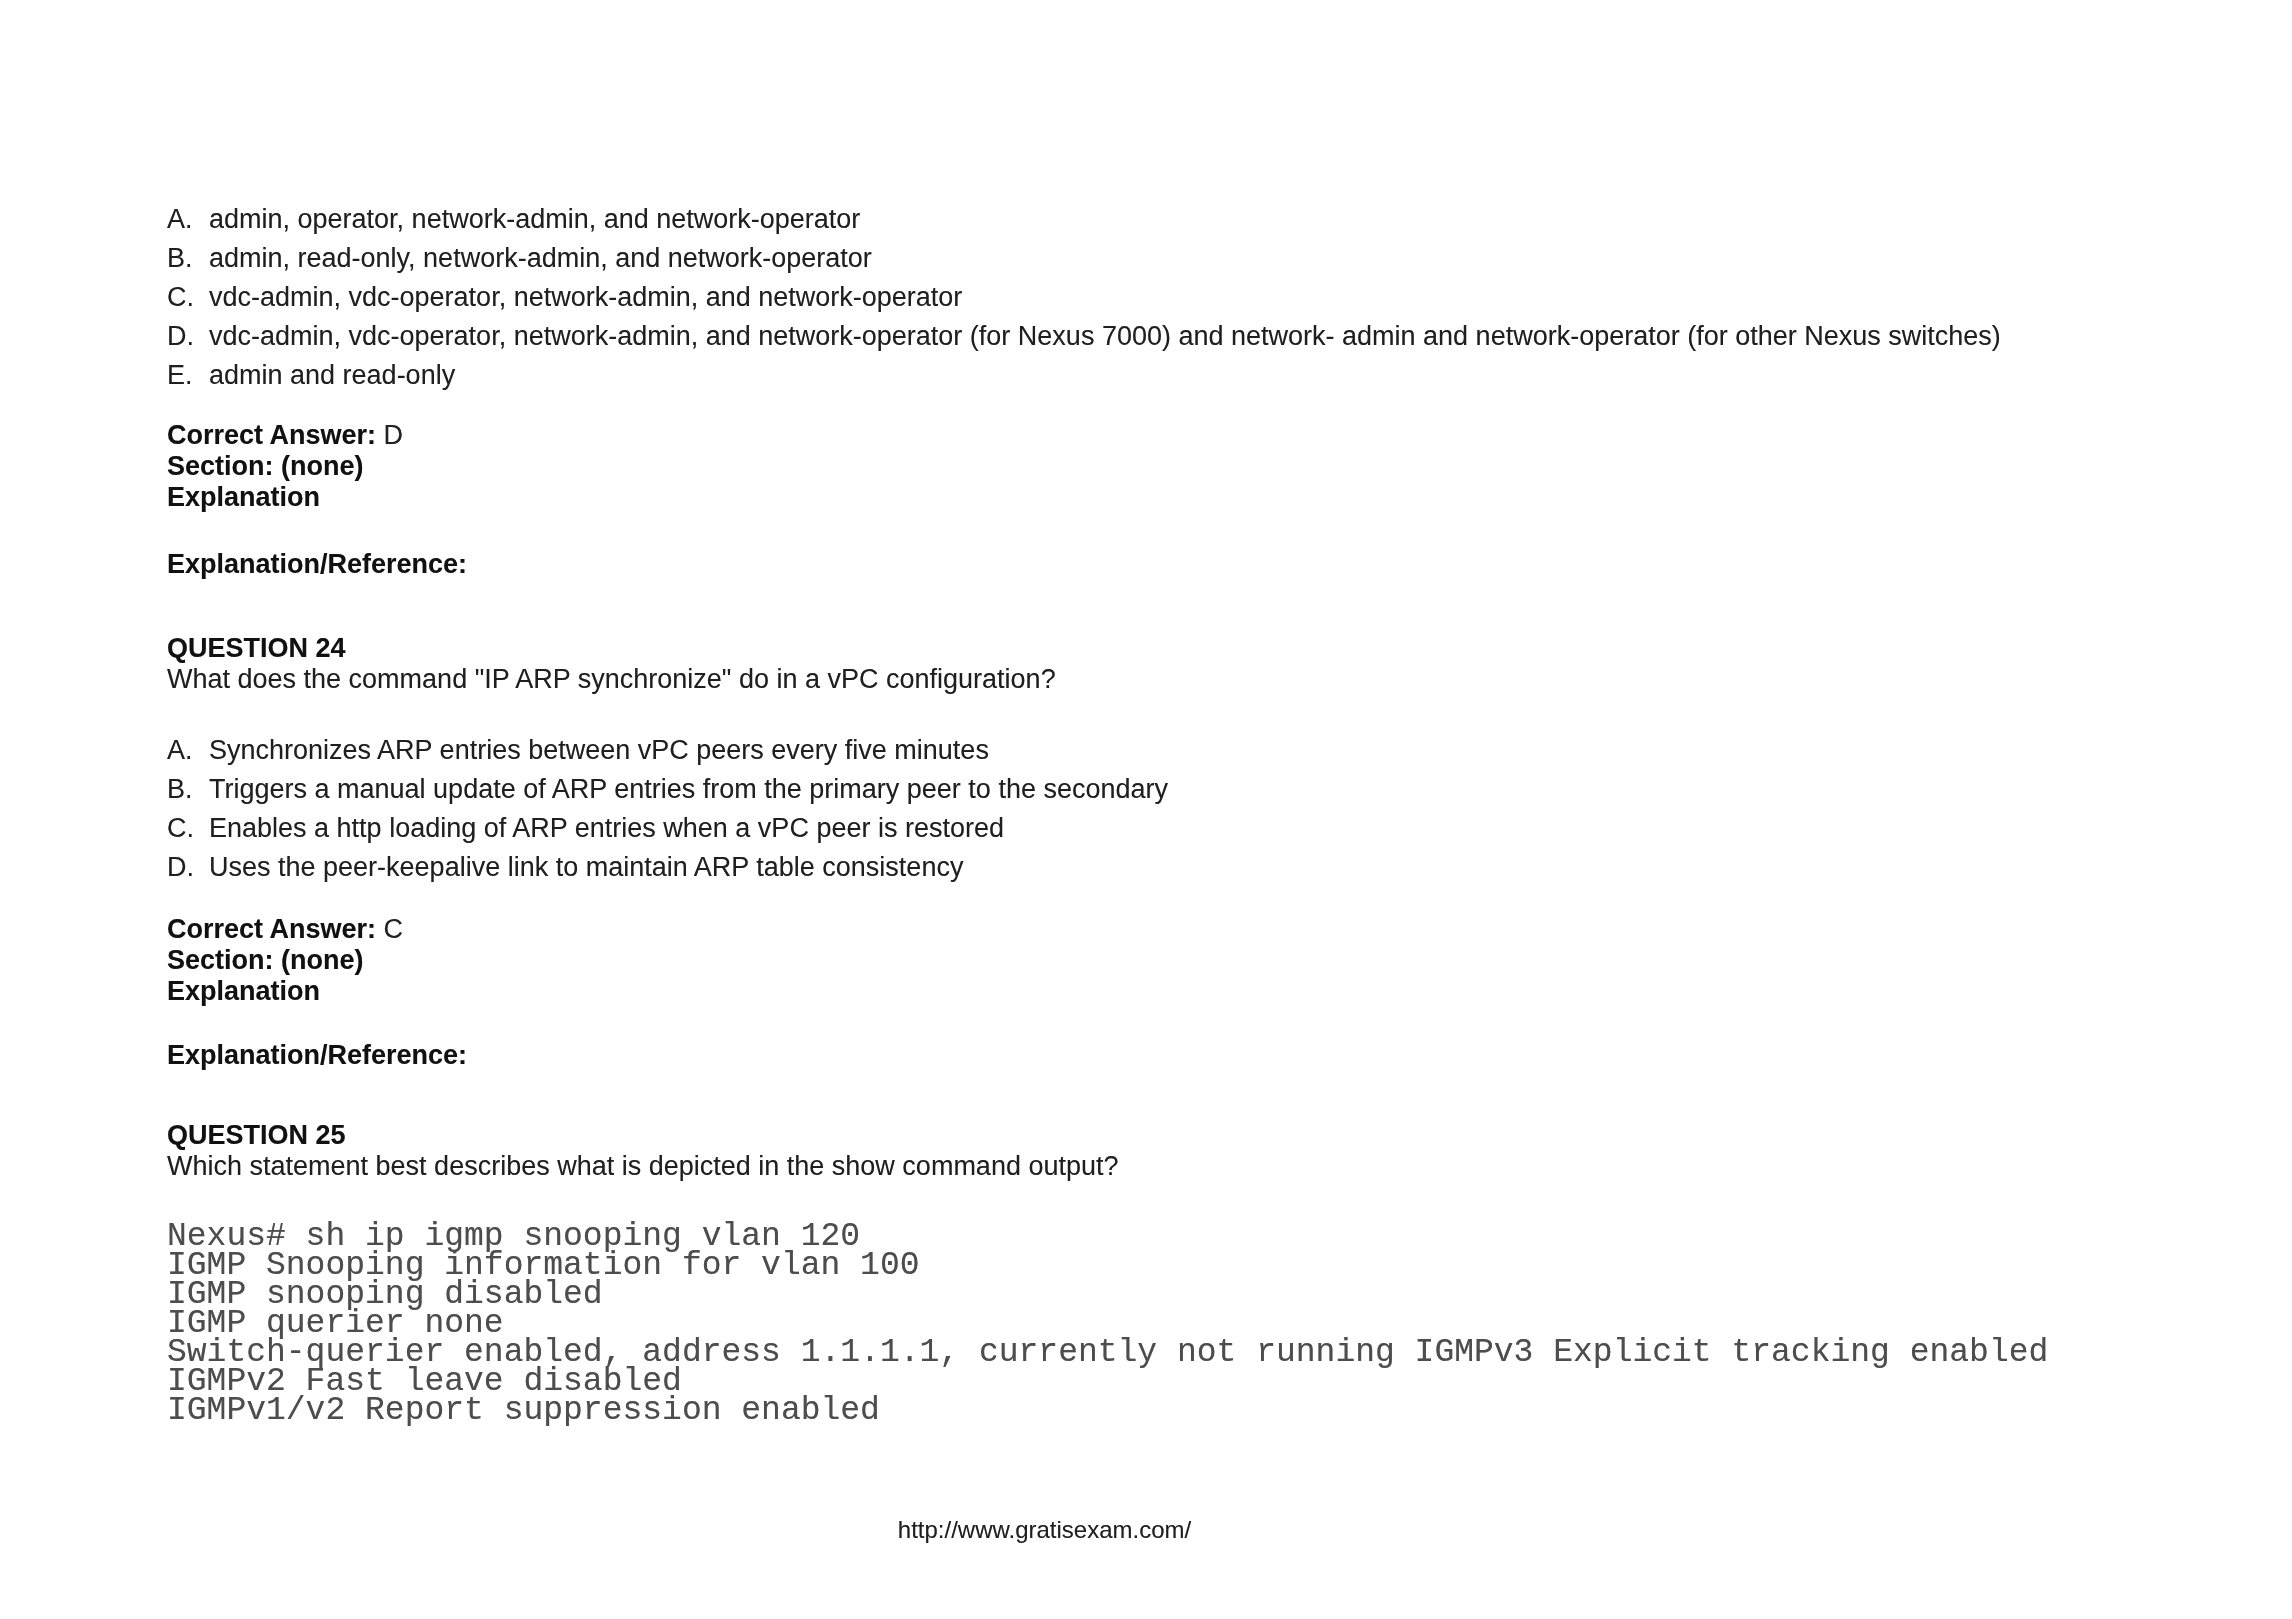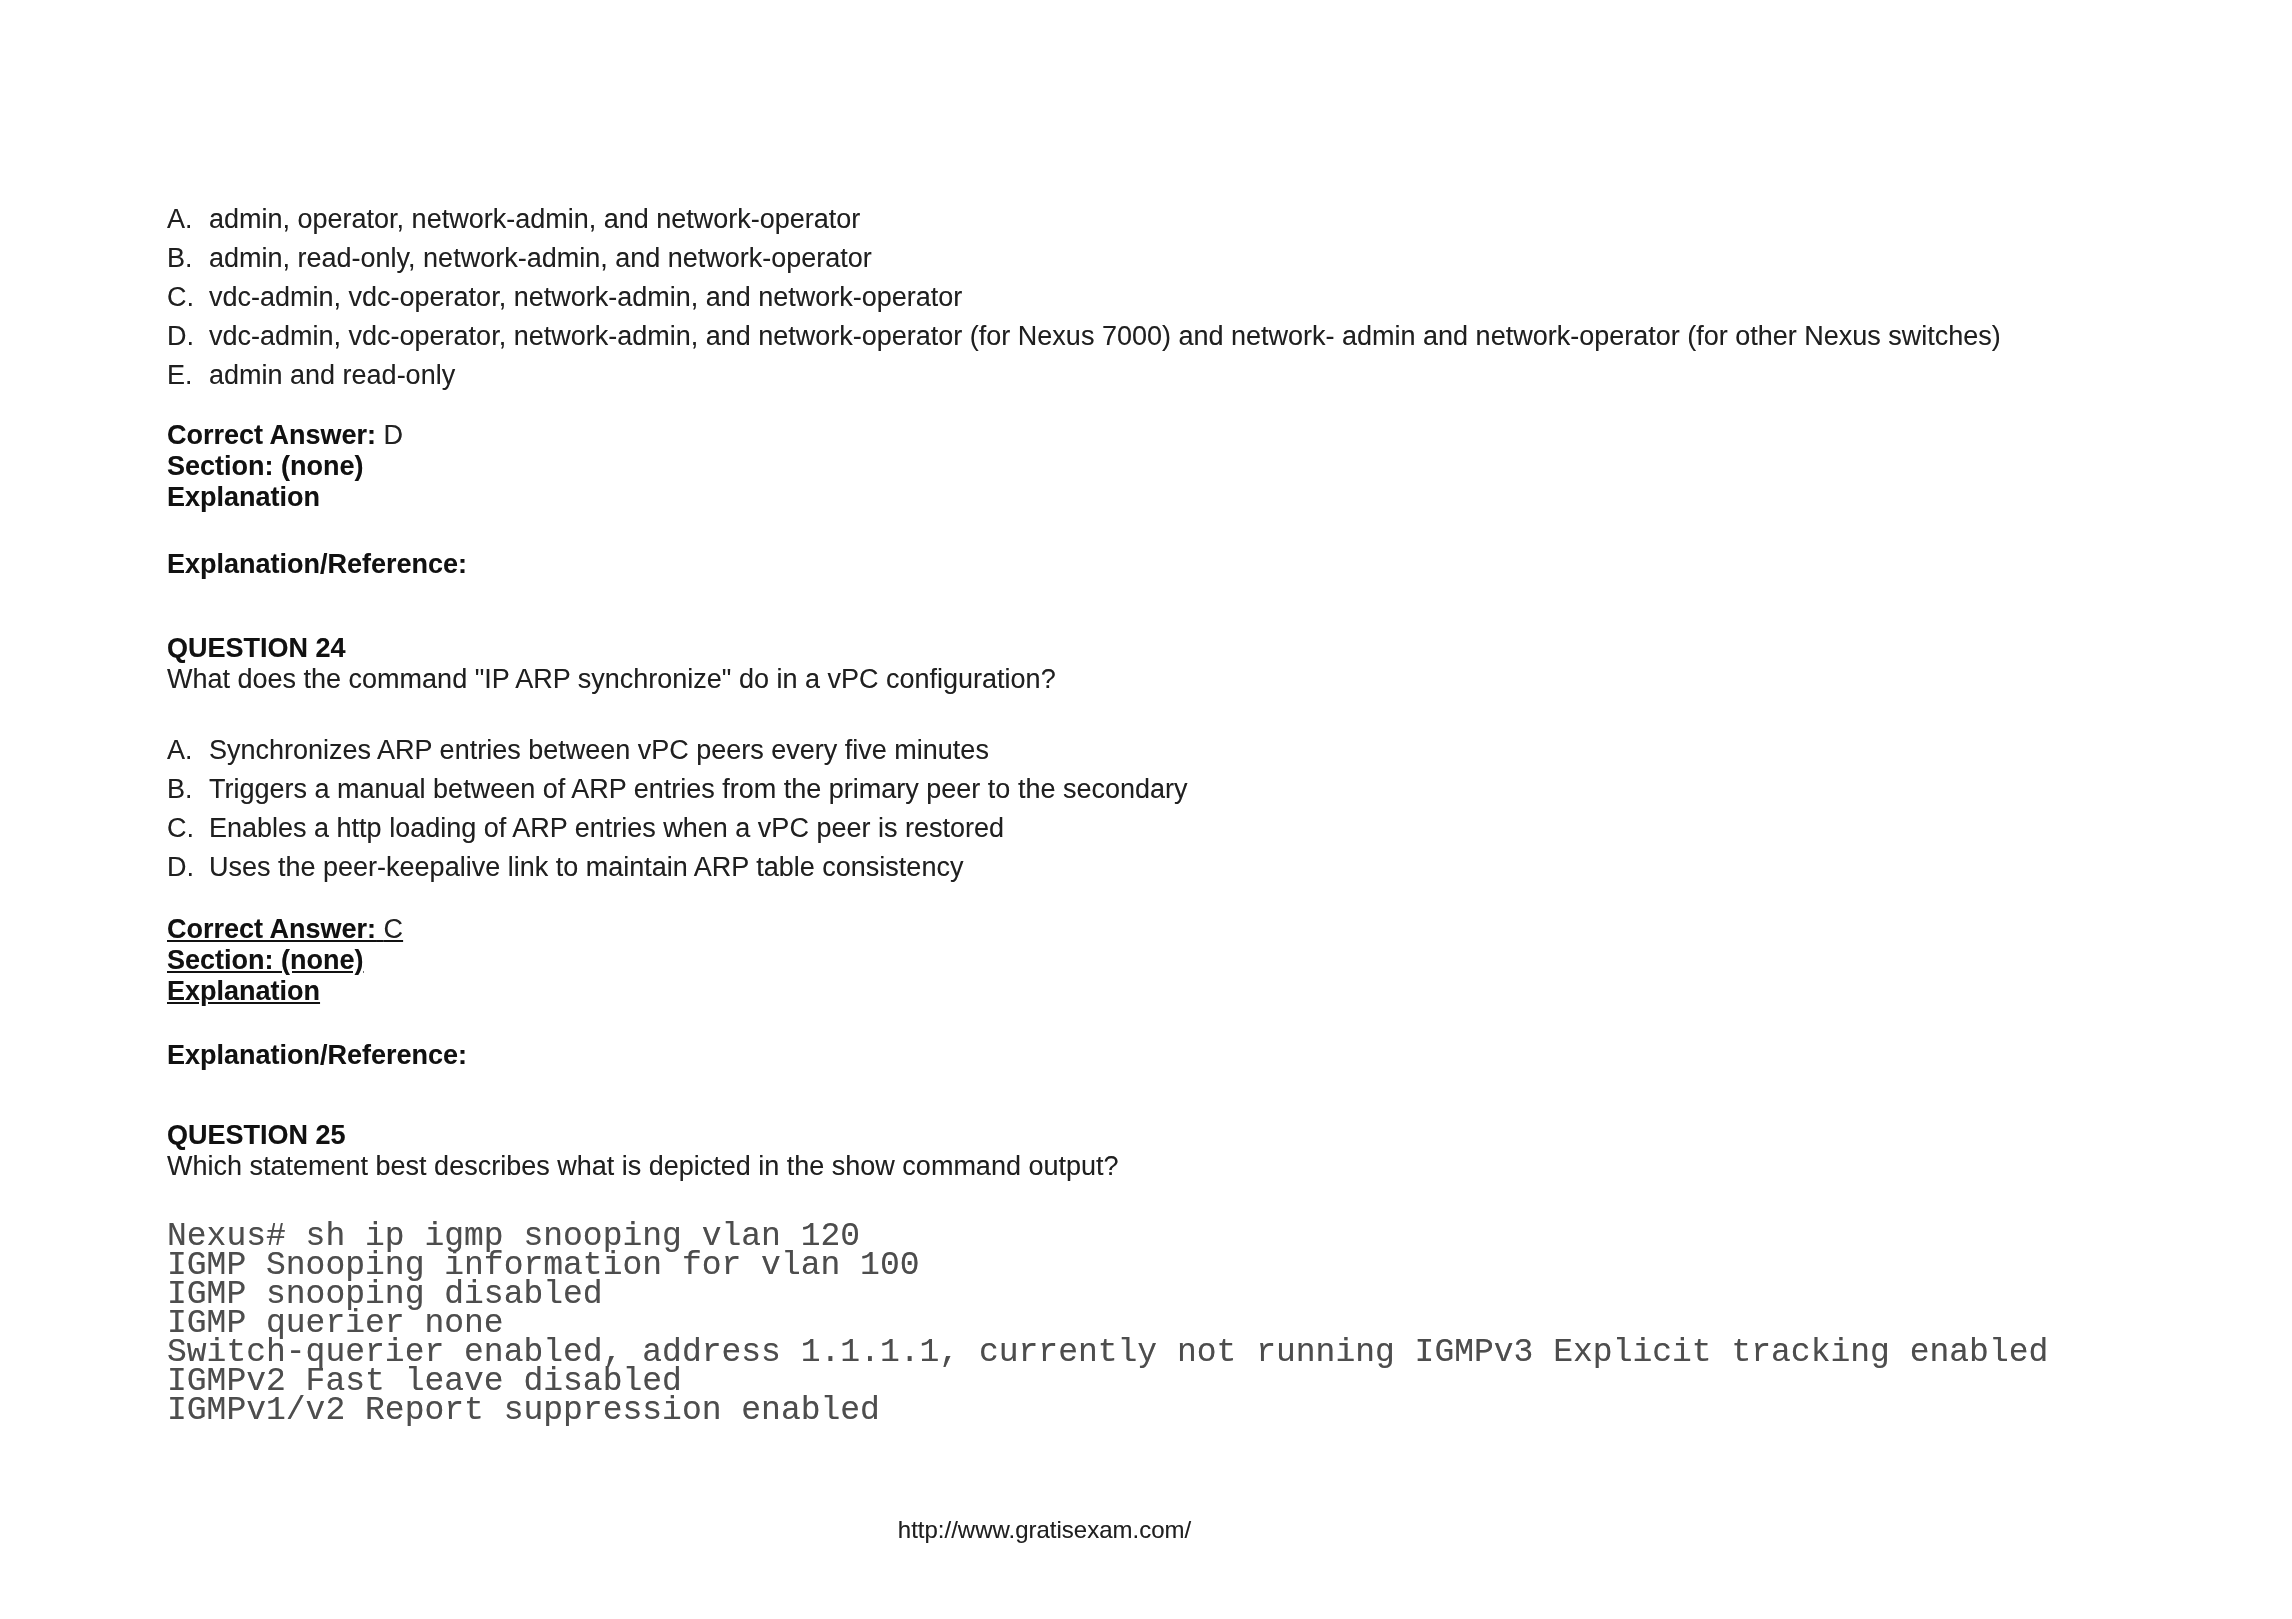--- a/index.html
+++ b/index.html
@@ -115,31 +115,31 @@
   <div class="block" style="top: 633px;">
     <div class="question-heading">QUESTION 24</div>
     <div class="question-text">What does the command "IP ARP synchronize" do in a vPC configuration?</div>
   </div>
 
   <div class="block body-lines" style="top: 731px;">
     <div class="option-row">
       <span class="option-letter">A.</span><span>Synchronizes ARP entries between vPC peers every five minutes</span>
     </div>
     <div class="option-row">
-      <span class="option-letter">B.</span><span>Triggers a manual between of ARP entries from the primary peer to the secondary</span>
+      <span class="option-letter">B.</span><span>Triggers a manual update of ARP entries from the primary peer to the secondary</span>
     </div>
     <div class="option-row">
       <span class="option-letter">C.</span><span>Enables a http loading of ARP entries when a vPC peer is restored</span>
     </div>
     <div class="option-row">
       <span class="option-letter">D.</span><span>Uses the peer-keepalive link to maintain ARP table consistency</span>
     </div>
   </div>
 
-  <div class="block tight-lines" style="top: 914px; text-decoration: underline;">
+  <div class="block tight-lines" style="top: 914px;">
     <div>
       <span class="bold">Correct Answer:</span>
       <span class="answer-value">C</span>
     </div>
     <div class="bold">Section: (none)</div>
     <div class="bold">Explanation</div>
   </div>
 
   <div class="block tight-lines bold" style="top: 1040px;">Explanation/Reference:</div>
 

